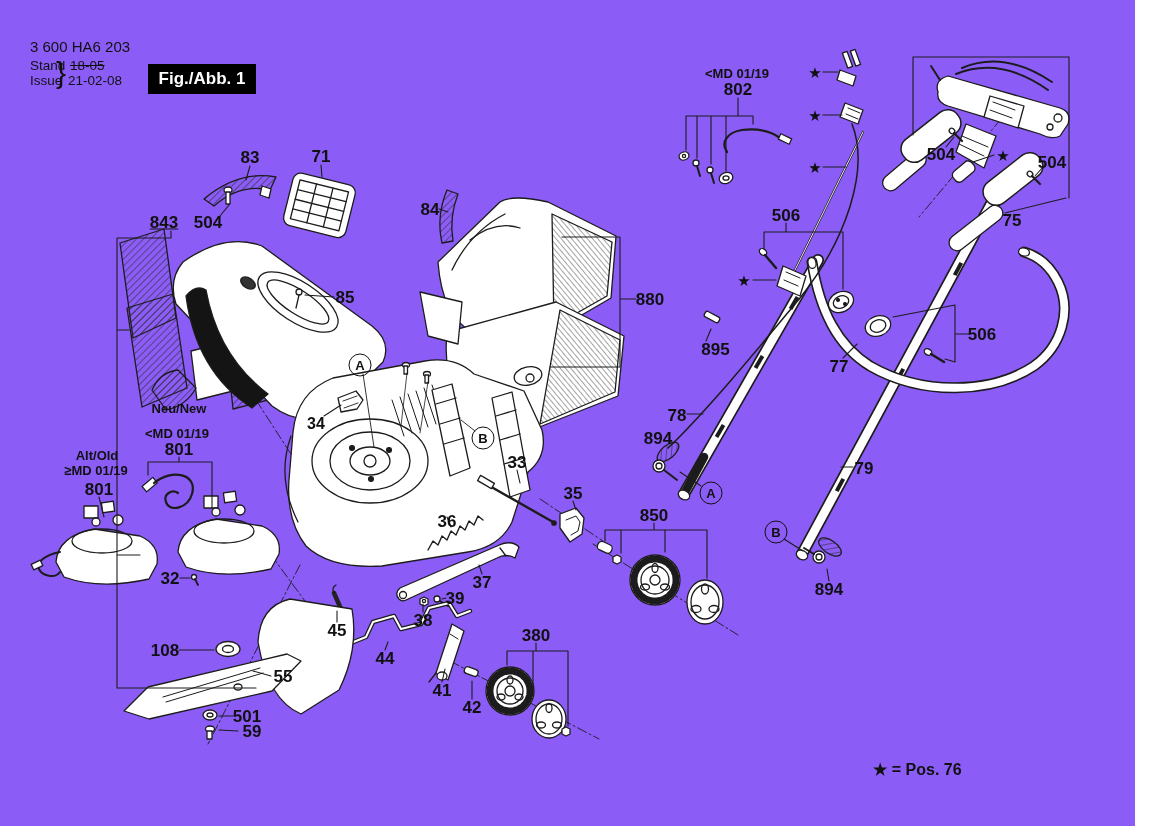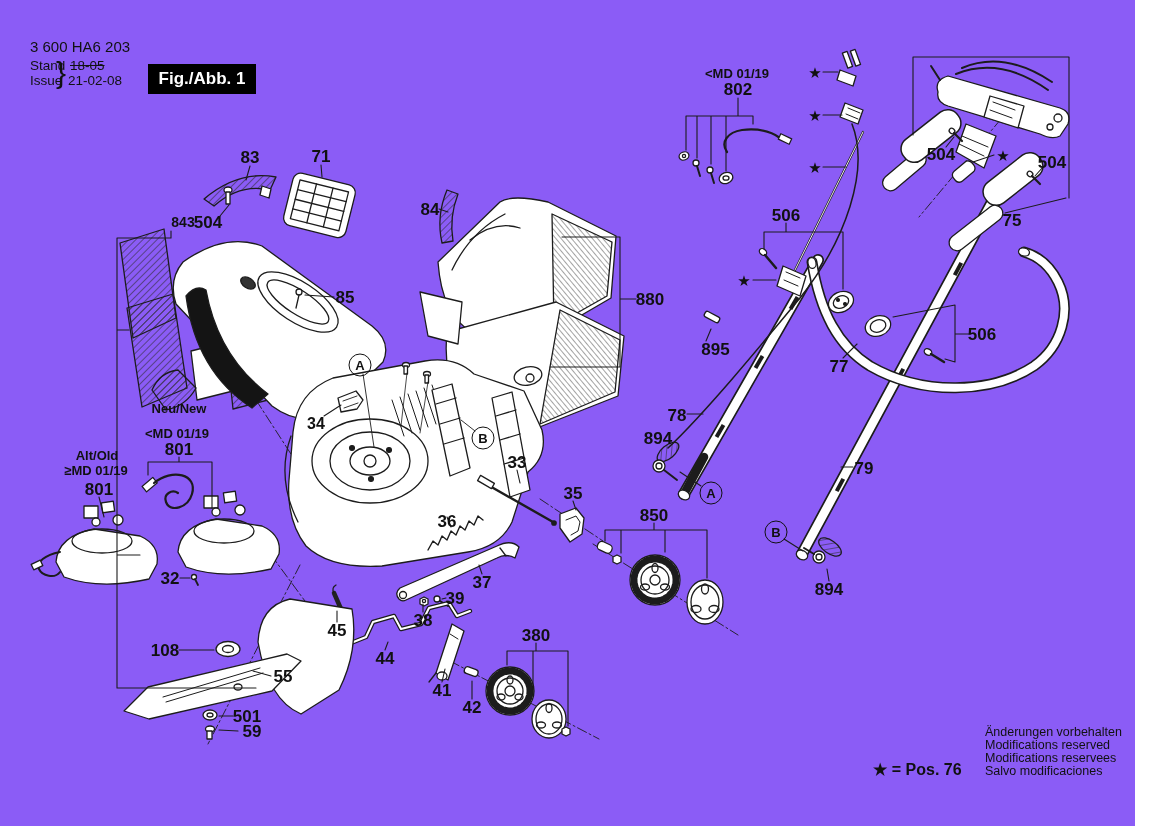--- a/index.html
+++ b/index.html
@@ -358,21 +358,21 @@
   <div class="standrow" style="left:30px;top:58px;">Stand</div>
   <div class="standrow" style="left:30px;top:73px;">Issue</div>
   <div id="brace">}</div>
   <div id="olddate">18-05</div>
   <div id="newdate">21-02-08</div>
   <div id="figbox">Fig./Abb. 1</div>
 
   <div id="label-layer">
       <div class="plabel" style="left: 250px; top: 157px; font-size: 17px;">83</div>
       <div class="plabel" style="left: 321px; top: 156px; font-size: 17px;">71</div>
-      <div class="plabel" style="left: 183px; top: 222px; font-size: 14px;">843</div>
+      <div class="plabel" style="left: 164px; top: 222px; font-size: 17px; text-decoration: underline;">843</div>
       <div class="plabel" style="left: 208px; top: 222px; font-size: 17px;">504</div>
       <div class="plabel" style="left: 430px; top: 209px; font-size: 17px;">84</div>
       <div class="plabel" style="left: 345px; top: 297px; font-size: 17px;">85</div>
       <div class="plabel" style="left: 650px; top: 299px; font-size: 17px;">880</div>
       <div class="plabel" style="left: 316px; top: 424px; font-size: 16px;">34</div>
       <div class="plabel" style="left: 179px; top: 408px; font-size: 13px;">Neu/New</div>
       <div class="plabel" style="left: 177px; top: 433px; font-size: 13px;">&lt;MD 01/19</div>
       <div class="plabel" style="left: 179px; top: 449px; font-size: 17px;">801</div>
       <div class="plabel" style="left: 97px; top: 455px; font-size: 13px;">Alt/Old</div>
       <div class="plabel" style="left: 96px; top: 470px; font-size: 13px;">≥MD 01/19</div>
@@ -412,20 +412,14 @@
       <div class="starlab" style="left: 815px; top: 167px;">★</div>
       <div class="starlab" style="left: 744px; top: 280px;">★</div>
       <div class="starlab" style="left: 1003px; top: 155px;">★</div>
       <div class="callout" style="left: 360px; top: 365px;">A</div>
       <div class="callout" style="left: 483px; top: 438px;">B</div>
       <div class="callout" style="left: 711px; top: 493px;">A</div>
       <div class="callout" style="left: 776px; top: 532px;">B</div>
     </div>
 
   <div id="starnote">★ = Pos. 76</div>
-  <div id="notes">
-      <div>Änderungen vorbehalten</div>
-      <div>Modifications reserved</div>
-      <div>Modifications reservees</div>
-      <div>Salvo modificaciones</div>
-    </div>
 
 </div>
 
 </body></html>

